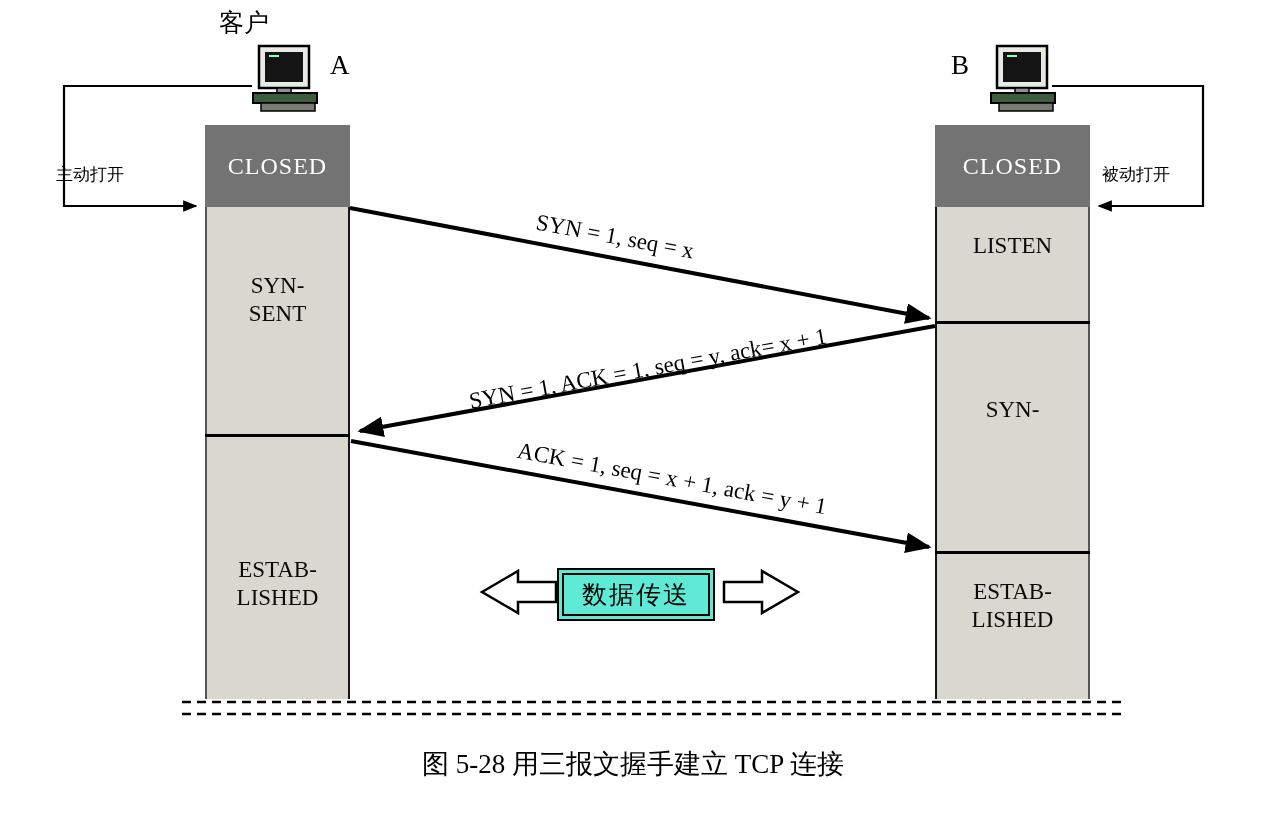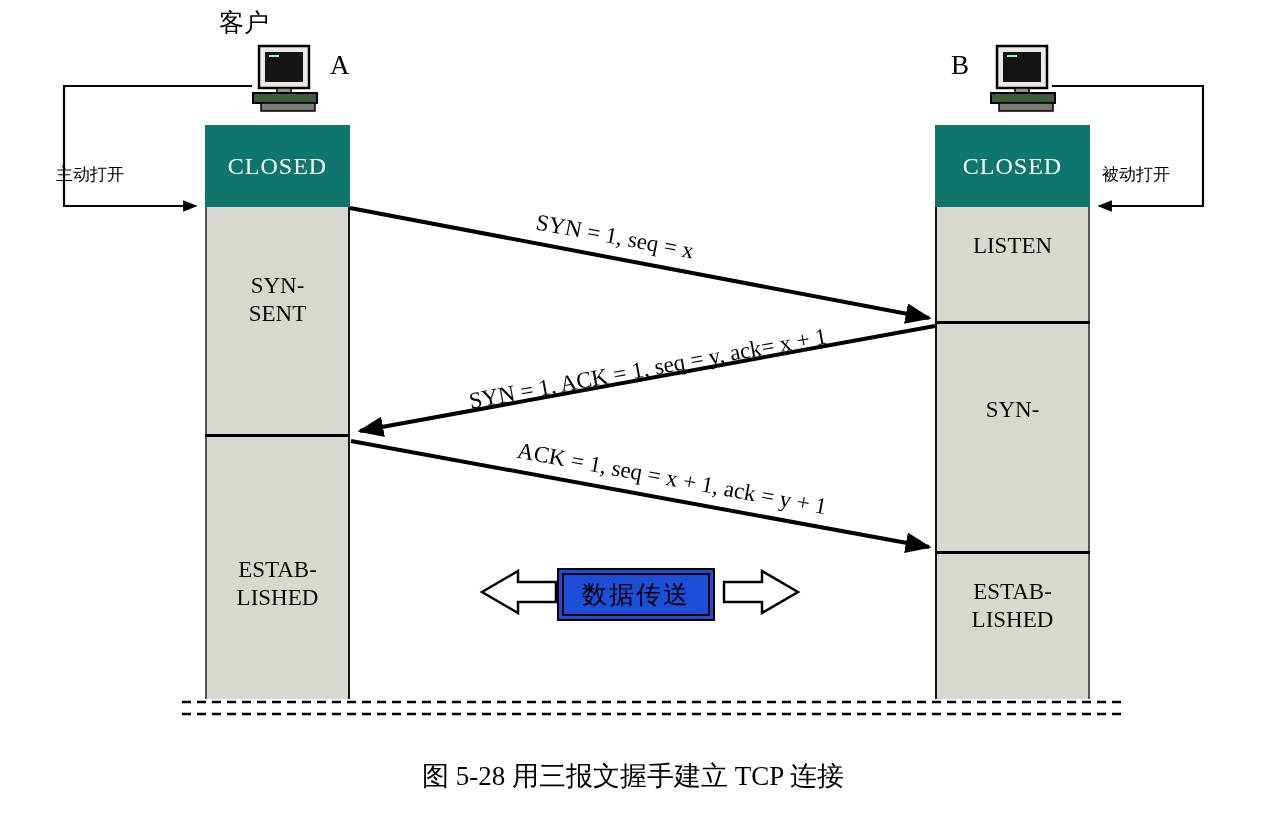--- a/index.html
+++ b/index.html
@@ -5,32 +5,32 @@
   * { margin:0; padding:0; box-sizing:border-box; }
   html,body { background:#ffffff; }
   .stage {
     position:relative; width:1266px; height:813px; background:#ffffff;
     font-family:"Liberation Serif","DejaVu Serif",serif; color:#000; overflow:hidden;
   }
   .abs { position:absolute; }
   .col { background:#d8d8d0; border-left:2px solid #555; border-right:2px solid #151515; }
   .col-r { background:#d8d8d0; border-left:2px solid #151515; border-right:2px solid #555; }
   .closed-box {
-    background:#0f766e; color:#ffffff; display:flex; align-items:center; justify-content:center;
+    background:#737373; color:#ffffff; display:flex; align-items:center; justify-content:center;
     font-size:24px; letter-spacing:1px;
   }
   .state-label { text-align:center; font-weight:normal; font-size:23px; line-height:1.22; color:#0a0a0a; }
   .role { text-align:center; font-size:25px; }
   .host-letter { font-size:27px; }
   .open-label { font-size:17px; white-space:nowrap; }
   .msg { white-space:nowrap; font-size:23px; }
   .divider { border-top:3px solid #000; height:0; }
-  .dt-outer { border:2px solid #000; padding:3px; background:#1d4ed8; }
+  .dt-outer { border:2px solid #000; padding:3px; background:#5eead4; }
   .dt-inner { border:2px solid #000; padding:3px 18px; font-size:25px; letter-spacing:2px; white-space:nowrap; }
-  .caption { left:0; right:0; text-align:center; top:746px; font-size:27px;margin-top:12px; }
+  .caption { left:0; right:0; text-align:center; top:746px; font-size:27px; }
   svg.layer { position:absolute; left:0; top:0; width:1266px; height:813px; pointer-events:none; }
   .icon-wrap { width:80px; height:76px; }
 </style>
 </head>
 <body>
 
 <div class="stage">
 
   <div class="abs col" style="left:205px; top:207px; width:145px; height:492px;"></div>
   <div class="abs col-r" style="left:935px; top:207px; width:155px; height:492px;"></div>

